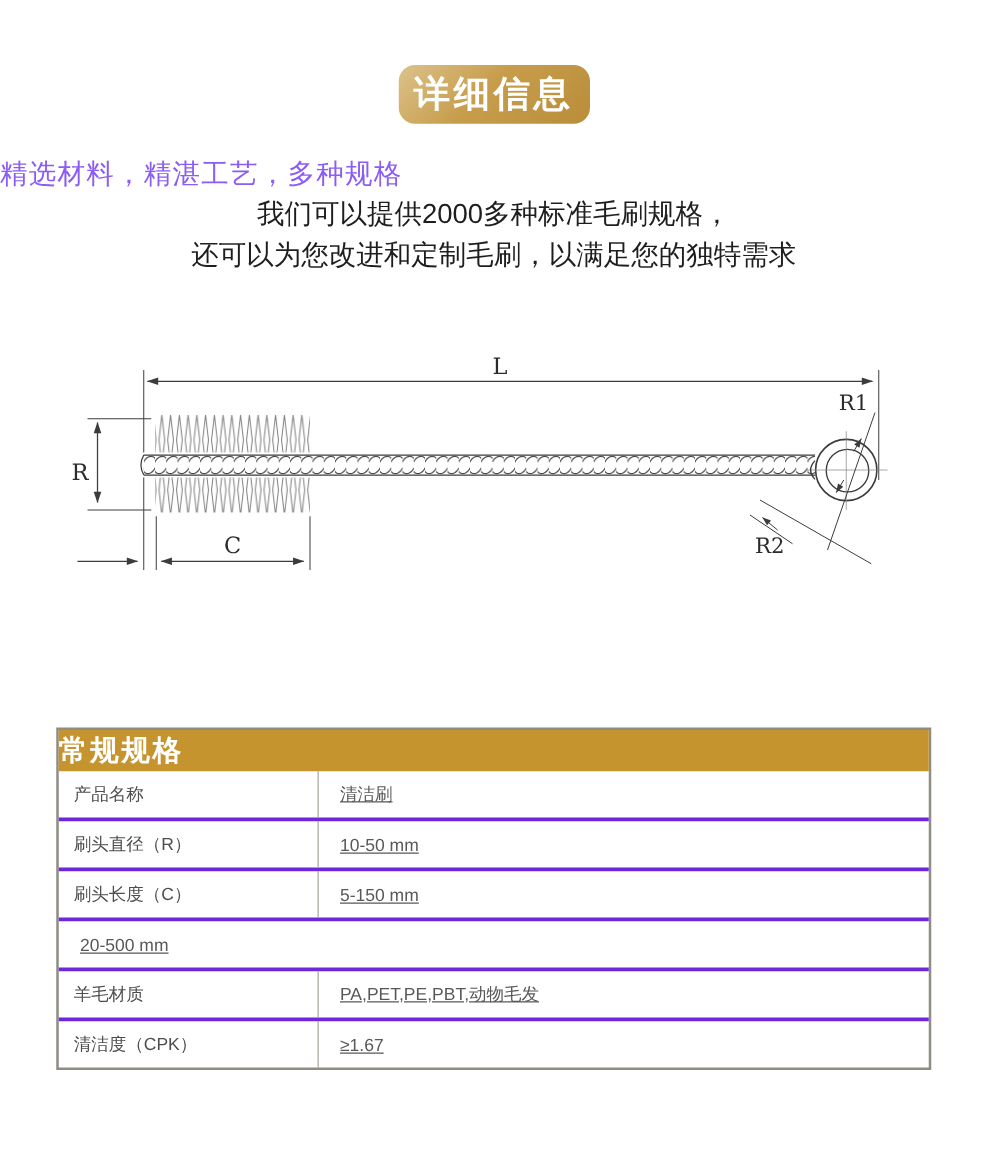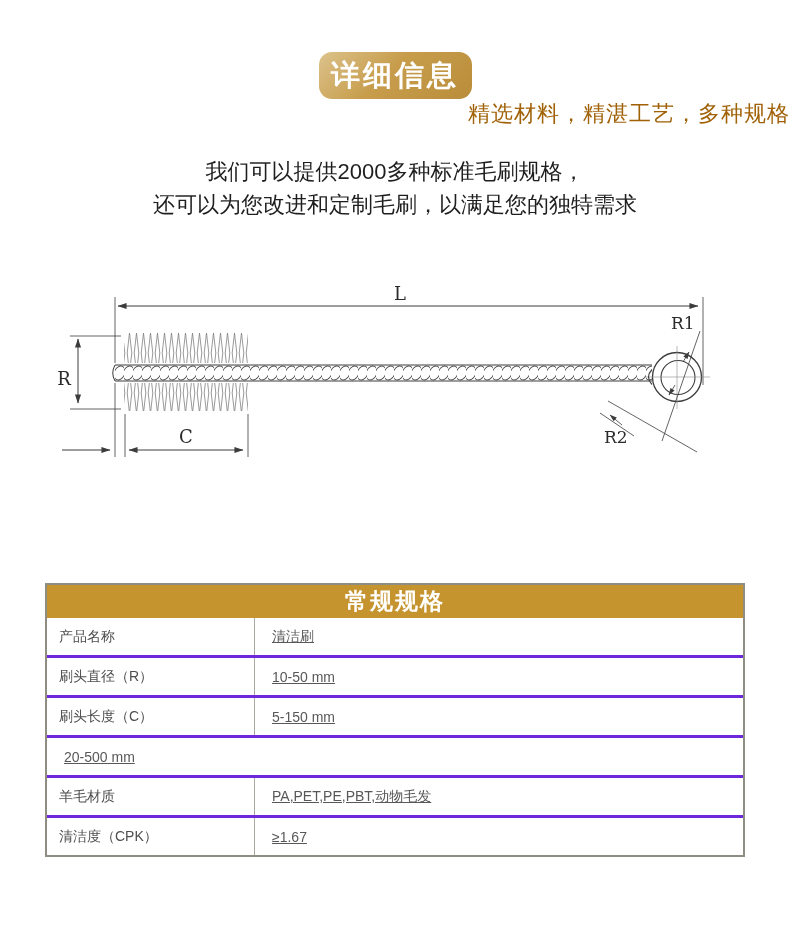--- a/index.html
+++ b/index.html
@@ -11,37 +11,37 @@
   .badge{
     width:153px;height:47px;margin:52px auto 0;
     background:linear-gradient(135deg,#dcc28b 0%,#c79d4c 45%,#b98d3a 100%);
     border-radius:13px;
     display:flex;align-items:center;justify-content:center;
   }
   .badge span{
     color:#ffffff;font-size:29px;font-weight:bold;letter-spacing:3px;
   }
   .tagline{
-    text-align:right;
-    font-size:22px;color:#a16207;letter-spacing:1px;
+    margin-top:25px;text-align:left;
+    font-size:22px;color:#8b5cf6;letter-spacing:1px;
   }
   .intro{
-    margin-top:26px;text-align:center;
+    text-align:center;
     font-size:22px;line-height:33px;color:#1e1e1e;
   }
   .drawing{display:block;margin-top:52px;}
   .drawing text{font-family:"DejaVu Serif","Liberation Serif",serif;fill:#2b2b2b;font-size:18px;}
   .drawing text.small{font-size:17px;}
   .spec{
     width:696px;margin:120px auto 0;
     border:2px solid #8f8c82;
   }
   .spec-header{
     height:33px;background:#c5942f;
-    display:flex;align-items:center;justify-content:center;
+    display:flex;align-items:center;
   }
   .spec-header span{
     color:#ffffff;font-size:23px;font-weight:bold;letter-spacing:2px;
   }
   .spec-row{
     display:grid;grid-template-columns:208px 1fr;
     height:37px;border-top:3px solid #6d28d9;
   }
   .spec-row .cell{
     display:flex;align-items:center;

